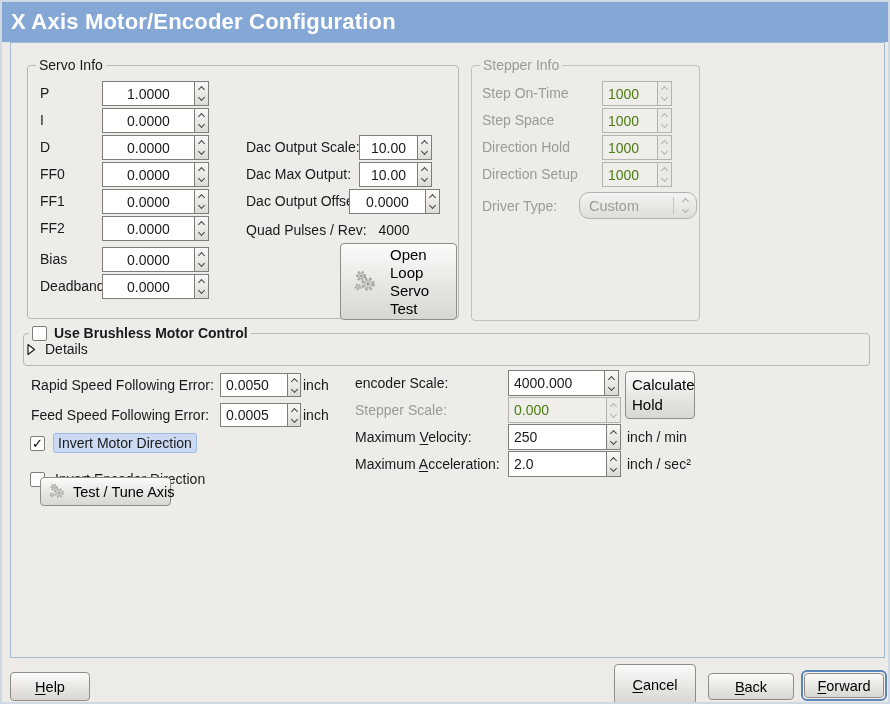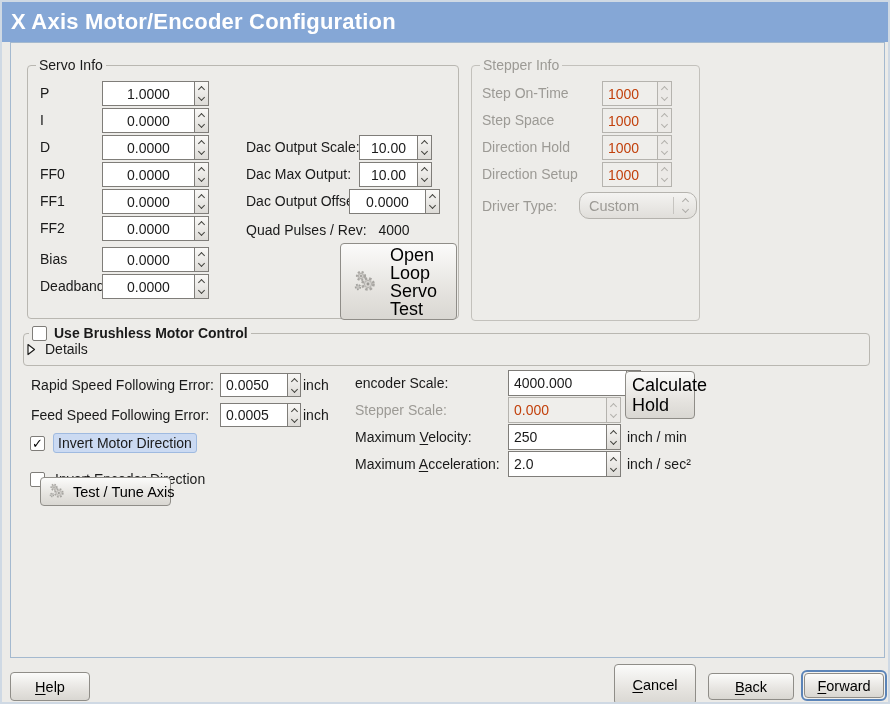--- a/index.html
+++ b/index.html
@@ -36,21 +36,21 @@
   .spin .entry.center{ justify-content:center; }
   .spin .btns{
     width:15px; border:1px solid #7f7d79;
     background:linear-gradient(#f9f8f6,#dddbd7);
     display:flex; flex-direction:column; align-items:center; justify-content:center;
   }
   .chev{ display:block; width:5px; height:5px;
     border-right:1.5px solid #44443f; border-bottom:1.5px solid #44443f; }
   .chev.up{ transform:rotate(-135deg); margin-bottom:3px; }
   .chev.down{ transform:rotate(45deg); }
-  .spin.disabled .entry{ background:#efeeeb; border-color:#b5b3ae; color:#c2410c; }
+  .spin.disabled .entry{ background:#efeeeb; border-color:#b5b3ae; color:#4d7c0f; }
   .spin.disabled .btns{ background:#eceae7; border-color:#b5b3ae; }
   .spin.disabled .chev{ border-color:#b3b1ac; }
   .dimtext{ color:#9c9a95; }
   
   .flabel{ display:inline-block; line-height:25px; white-space:nowrap; }
   .abs{ position:absolute; }
   
   .btn{
     background:linear-gradient(#fbfbfa,#e6e4e0 60%,#d9d7d2);
     border:1px solid #8f8d88; border-radius:4px;
@@ -74,21 +74,21 @@
   }
   
   .combo{ display:flex; align-items:center; height:27px;
     background:linear-gradient(#f4f3f1,#e0deda); border:1px solid #b5b3ae; border-radius:10px; }
   .combo .ctext{ flex:1; padding-left:9px; color:#9c9a95; font-size:14.5px; }
   .combo .csep{ width:1px; align-self:stretch; margin:4px 0; background:#c6c4c0; }
   .combo .carr{ width:22px; display:flex; flex-direction:column; align-items:center; justify-content:center; }
   .combo .chev{ border-color:#aeaca8; }
   .bold{ font-weight:bold; }
   .u{ text-decoration:underline; text-underline-offset:2px; }
-  .multiline{ line-height:18px; font-size:18px; }
+  .multiline{ line-height:18px; font-size:15px; }
   .iconbtn{ justify-content:flex-start; text-align:left; }
 </style>
 </head>
 <body>
 
 <div class="window">
   <div class="titlebar">X Axis Motor/Encoder Configuration</div>
 
   <div class="content">
 
@@ -344,21 +344,21 @@
           <circle cx="17" cy="17" r="1.4" fill="#9a9894"></circle>
           <circle cx="7" cy="20" r="2.4" fill="#c6c4c0" stroke="#a0a09c" stroke-width="1.6" stroke-dasharray="1.5 1.3"></circle>
         </svg>
       </span>
       <span>Test / Tune Axis</span>
     </div>
 
     <div class="abs" style="left:344px; top:327px; line-height:26px;">
       <span>encoder Scale:</span></div>
     <div class="abs spin" style="left:497px; top:327px; height:26px;">
-      <div class="entry" style="width:118px;">4000.000</div>
+      <div class="entry" style="width:96px;">4000.000</div>
       <div class="btns">
           <i class="chev up"></i>
           <i class="chev down"></i>
         </div>
       </div>
 
     <div class="abs btn iconbtn" style="left:614px; top:328px; width:70px; height:48px; padding-left:6px;">
       <span class="multiline" style="line-height:20px;">
         <span style="display:block">Calculate</span>
         <span style="display:block">Hold</span>

